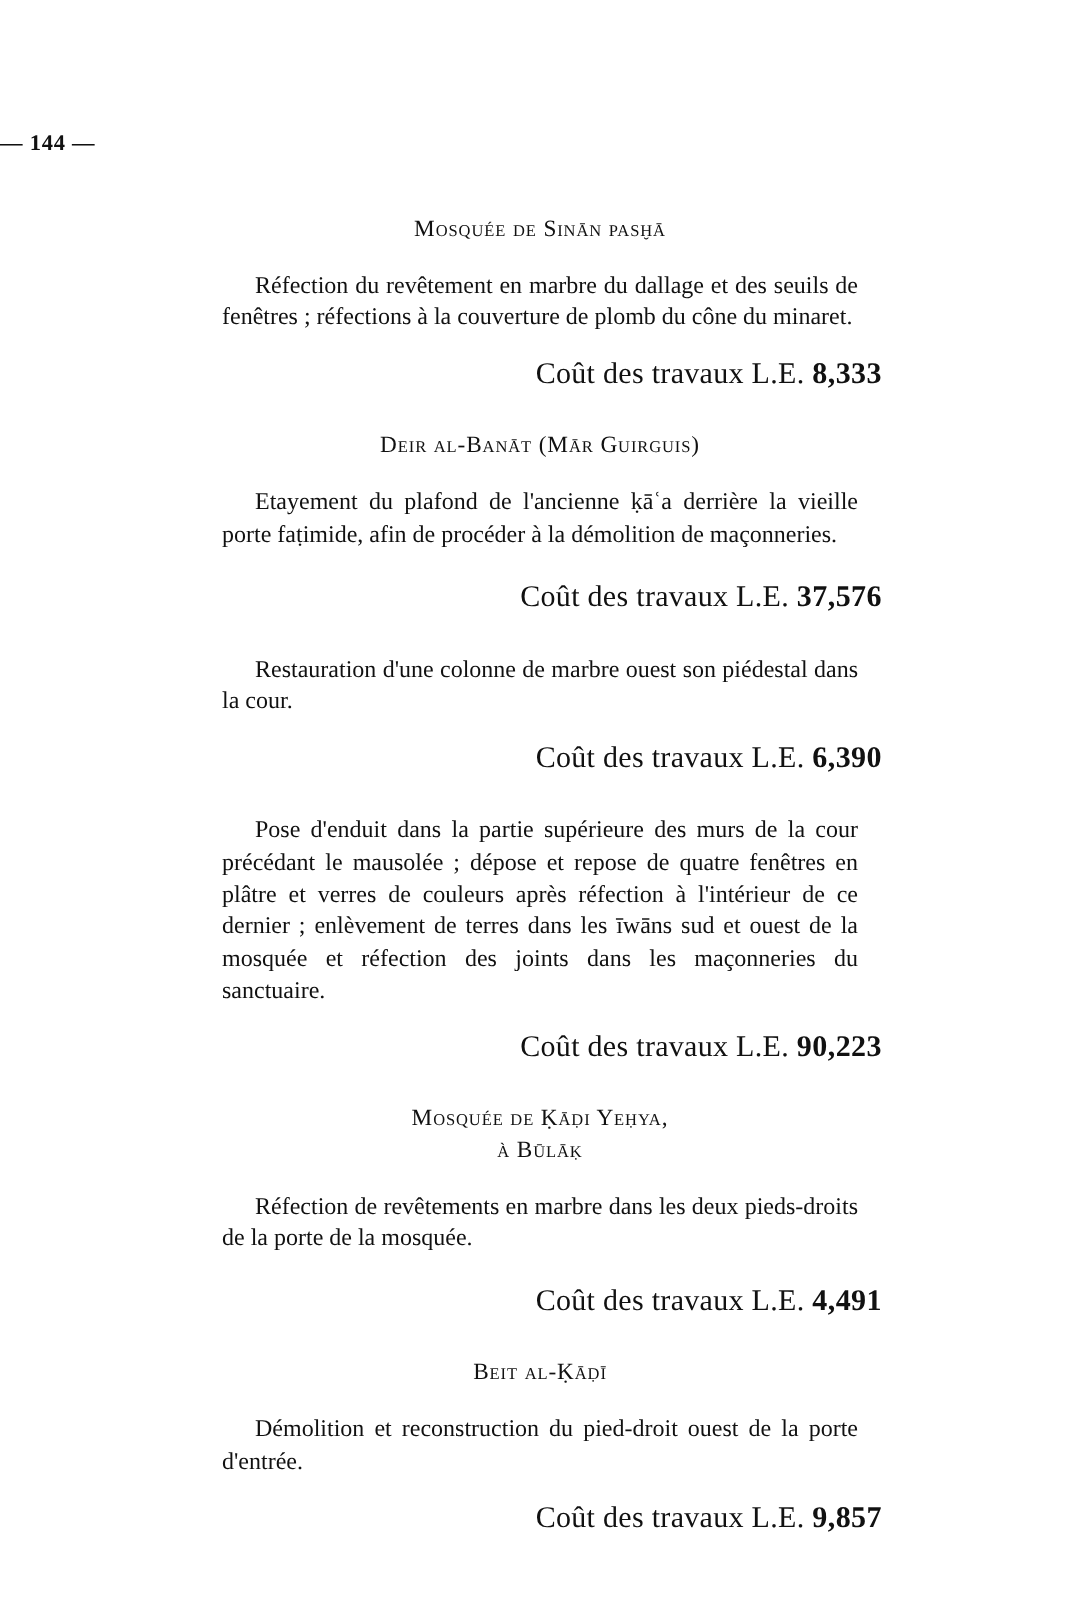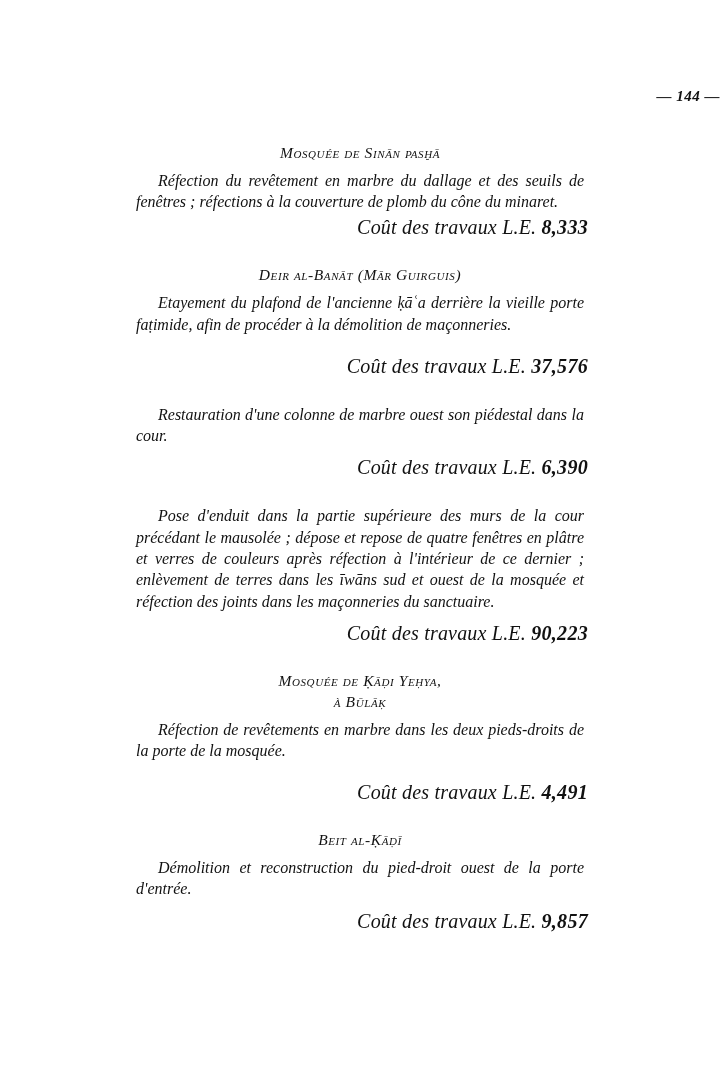--- a/index.html
+++ b/index.html
@@ -16,32 +16,30 @@
     overflow: hidden;
   }
   .page {
     width: 720px;
     height: 1082px;
     box-sizing: border-box;
     padding: 0;
     position: relative;
   }
   .page-number {
-    text-align: right;
+    text-align: left;
     font-size: 15px;
     letter-spacing: 0.5px;
     margin-top: 88px;
     font-weight: bold;
     font-family: "Liberation Serif", serif;
-    font-style: italic;
   }
   .content {
     margin: 0 auto;
     width: 456px;
-    font-style: italic;
   }
   .section {
     margin-top: 26px;
   }
   .section.first {
     margin-top: 38px;
   }
   .heading {
     text-align: center;
     font-variant: small-caps;
@@ -52,21 +50,21 @@
     white-space: nowrap;
   }
   .heading .line2 {
     display: block;
   }
   .body-text {
     font-size: 16px;
     line-height: 1.33;
     text-align: justify;
     text-indent: 22px;
-    margin: 4px;
+    margin: 16px;
     hyphens: manual;
   }
   .cost {
     font-size: 20px;
     text-align: right;
     margin-top: 4px;
     letter-spacing: 0.2px;
     white-space: nowrap;
   }
   .cost .amount {

